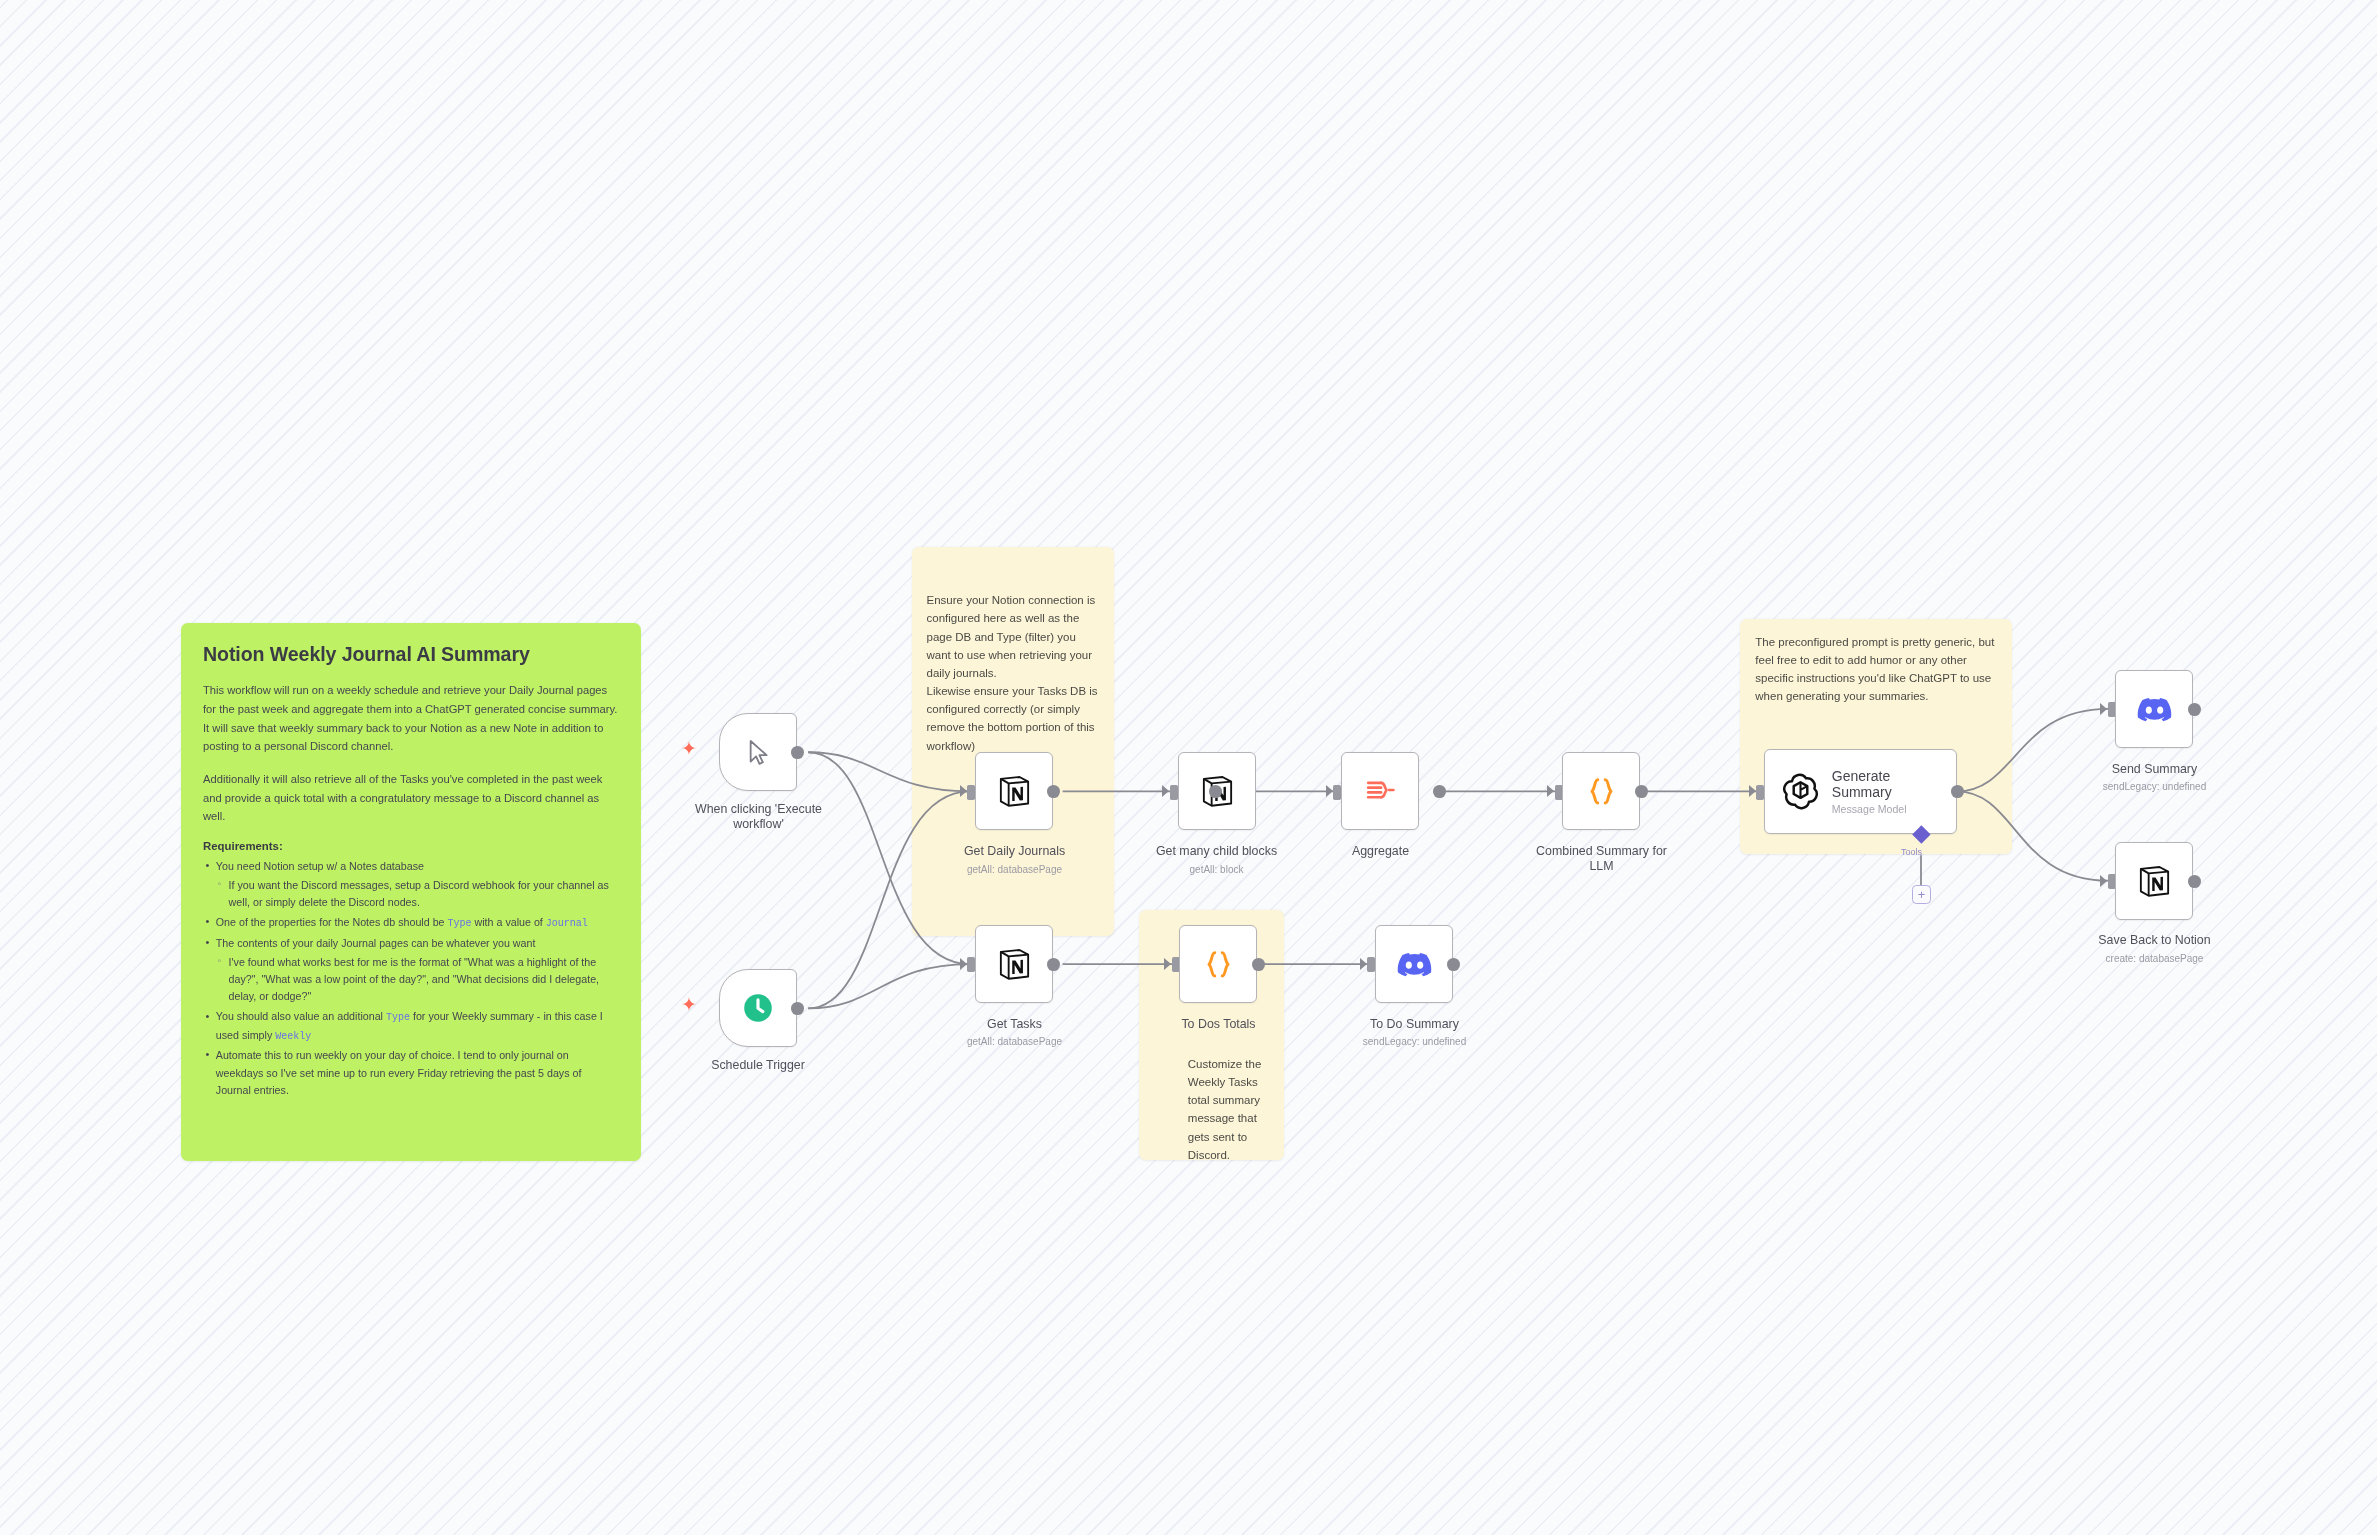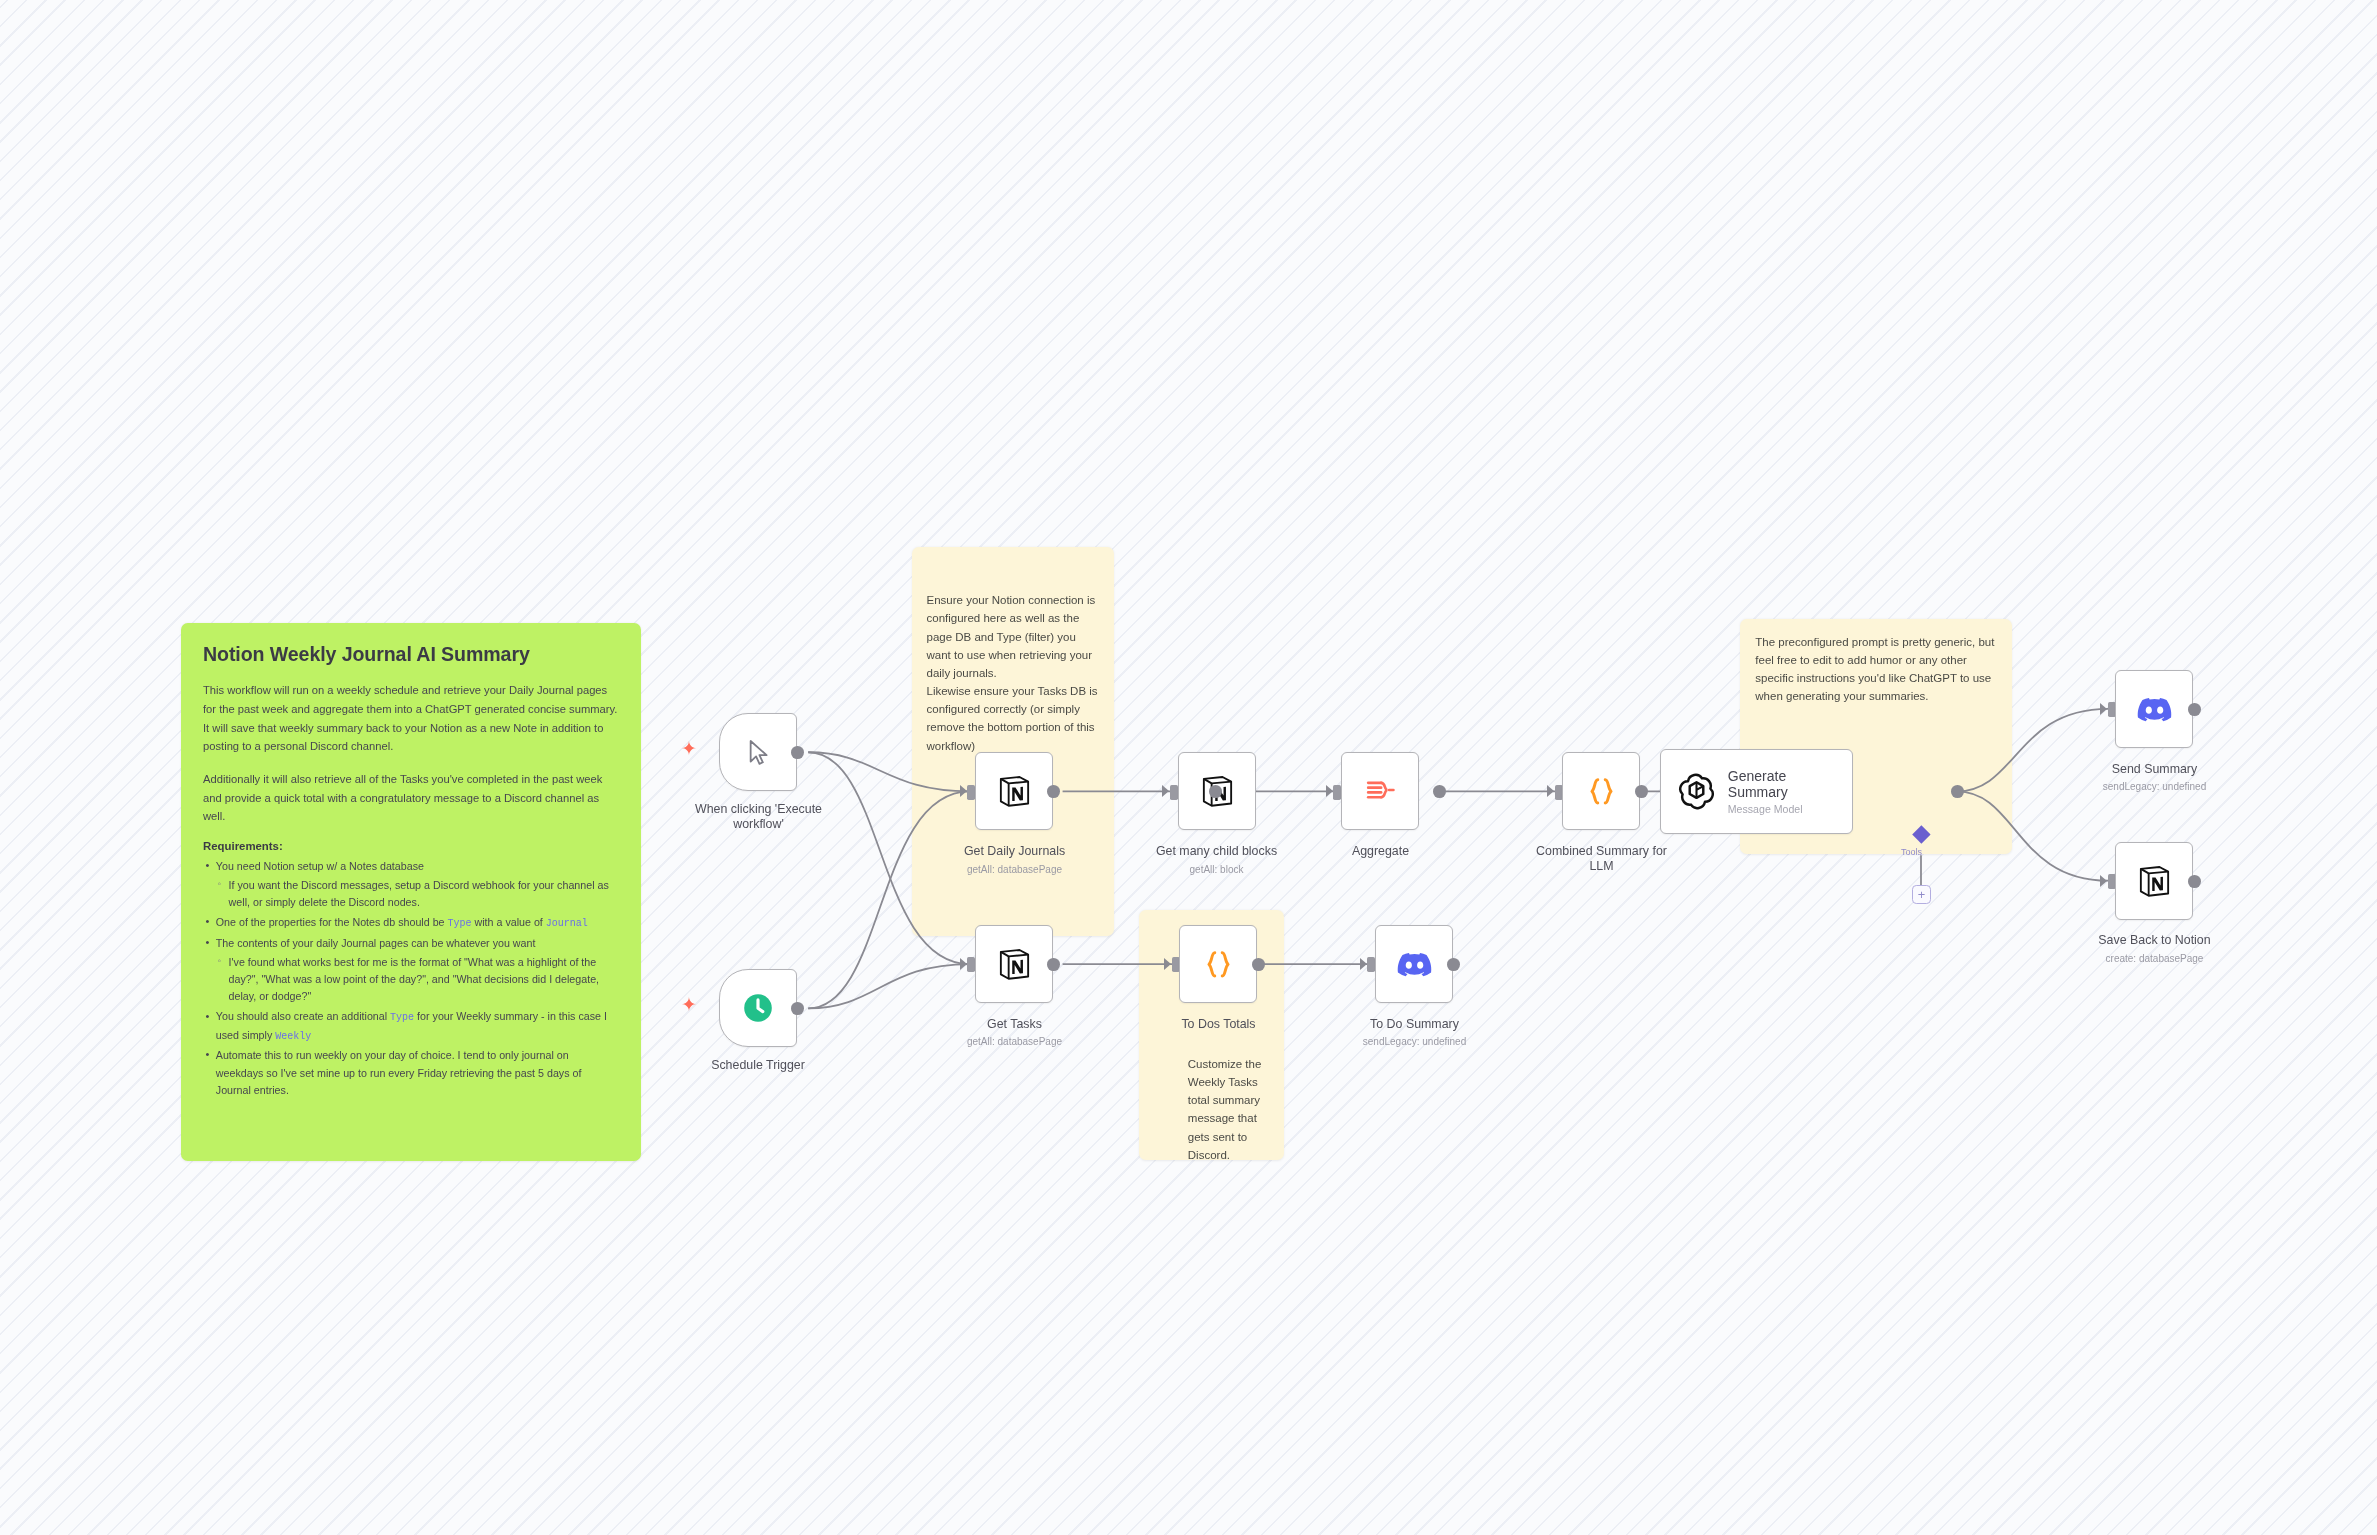--- a/index.html
+++ b/index.html
@@ -221,21 +221,21 @@
       </li>
       <li>
         <span>The contents of your daily Journal pages can be whatever you want</span>
         <ul>
           <li>
             <span>I've found what works best for me is the format of "What was a highlight of the day?", "What was a low point of the day?", and "What decisions did I delegate, delay, or dodge?"</span>
           </li>
         </ul>
       </li>
       <li>
-        <span>You should also create an additional </span><code class="tok">Type</code><span> for your Weekly summary - in this case I used simply </span><code class="tok">Weekly</code>
+        <span>You should also value an additional </span><code class="tok">Type</code><span> for your Weekly summary - in this case I used simply </span><code class="tok">Weekly</code>
       </li>
       <li>
         <span>Automate this to run weekly on your day of choice. I tend to only journal on weekdays so I've set mine up to run every Friday retrieving the past 5 days of Journal entries.</span>
       </li>
     </ul>
   </div>
 
   <svg class="wires" viewBox="0 0 2794 1805">
 
     <path d="M 950 884 C 1030 884 1040 930 1140 930"></path>
@@ -339,21 +339,21 @@
         <path d="M14.4 4.4 C16.6 4.4 16.1 10.2 18.2 11.9 C16.1 13.6 16.6 19.5 14.4 19.5"></path>
       </g>
     </svg>
   </div>
   <div class="port-out" style="left:1635px; top:785px;"></div>
   <div class="node-label" style="left:1508px; top:844px; width:187px;">Combined Summary for
 LLM</div>
 
   <div class="arrow-in" style="left:1749px; top:785px;"></div>
   <div class="port-in" style="left:1756px; top:785px;"></div>
-  <div class="node node-wide" style="left:1660px; top:749px; width:193px; height:85px;">
+  <div class="node node-wide" style="left:1764px; top:749px; width:193px; height:85px;">
     <svg class="ico" width="37" height="37" viewBox="0 0 24 24">
       <path d="M21.0 10.1 A5.0 5.0 0 0 0 15.6 3.5 A5.0 5.0 0 0 0 6.5 5.3 A5.0 5.0 0 0 0 3.0 13.9 A5.0 5.0 0 0 0 8.4 20.5 A5.0 5.0 0 0 0 17.5 18.7 A5.0 5.0 0 0 0 21.0 10.1 Z M12 6.0 L16.4 8.5 L16.4 13.6 L12 16.1 L7.6 13.6 L7.6 8.5 Z" fill="none" stroke="#111" stroke-width="1.6" stroke-linejoin="round"></path>
       <path d="M12 6.0 L12 11.0 M16.4 8.5 L12 11.0 M12 16.1 L12 11.0" fill="none" stroke="#111" stroke-width="1.35"></path>
     </svg>
     <div class="wide-txt">
       <div class="wide-title">Generate Summary</div>
       <div class="wide-sub">Message Model</div>
     </div>
   </div>
   <div class="port-out" style="left:1951px; top:785px;"></div>

